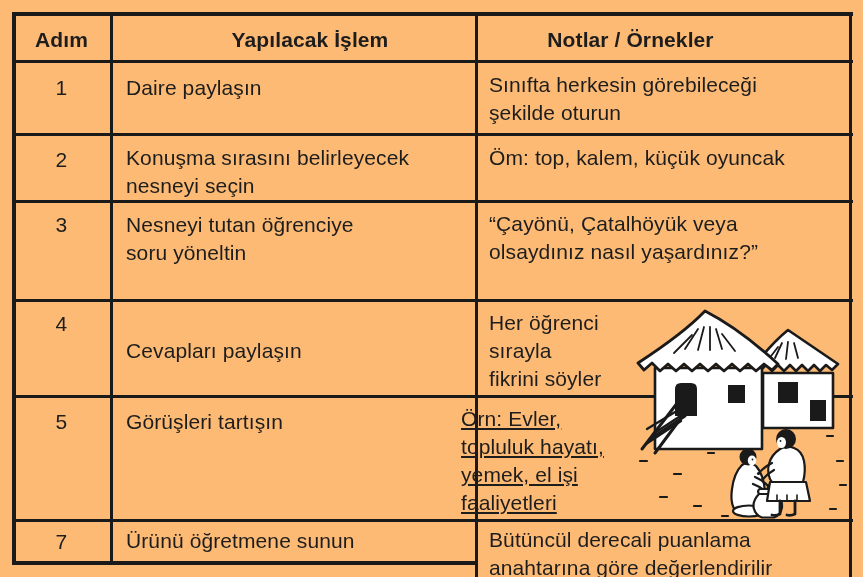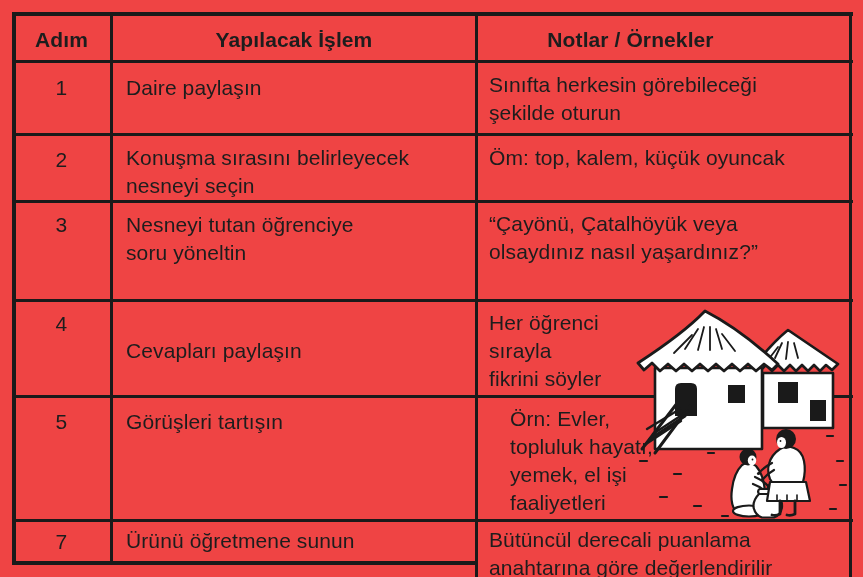--- a/index.html
+++ b/index.html
@@ -1,17 +1,17 @@
 <!DOCTYPE html>
 <html><head>
 <meta charset="utf-8">
 <style>
   html,body{margin:0;padding:0;background:#fff;}
   .page{
-    position:relative;width:863px;height:577px;background:#ef4444;
+    position:relative;width:863px;height:577px;background:#fdba74;
     overflow:hidden;
     font-family:"Liberation Sans","DejaVu Sans",sans-serif;
     color:#1d1d1d;
   }
   .hline,.vline{position:absolute;background:#1a1a1a;}
   .cell{position:absolute;font-size:21px;line-height:28px;letter-spacing:0.1px;}
   .hdr{font-weight:bold;text-align:center;}
   .stepnum{text-align:center;}
   .svgwrap{position:absolute;left:622px;top:303px;width:232px;height:217px;}
 </style>
@@ -27,21 +27,21 @@
   <div class="hline" style="left:13px;top:299px;width:840px;height:3px;"></div>
   <div class="hline" style="left:13px;top:395px;width:840px;height:3px;"></div>
   <div class="hline" style="left:13px;top:519px;width:840px;height:3px;"></div>
   <div class="hline" style="left:13px;top:561px;width:465px;height:4px;"></div>
   <div class="vline" style="left:12px;top:12px;width:4px;height:553px;"></div>
   <div class="vline" style="left:110px;top:12px;width:3px;height:551px;"></div>
   <div class="vline" style="left:475px;top:12px;width:3px;height:565px;"></div>
   <div class="vline" style="left:849px;top:12px;width:3px;height:565px;"></div>
 
   <div class="cell hdr" style="left:13px;top:26px;width:97px;">Adım</div>
-  <div class="cell hdr" style="left:113px;top:26px;width:362px;">Yapılacak İşlem</div>
+  <div class="cell hdr" style="left:113px;top:26px;width:362px;padding-left:16px;">Yapılacak İşlem</div>
   <div class="cell hdr" style="left:478px;top:26px;width:305px;">Notlar / Örnekler</div>
 
   <div class="cell stepnum" style="left:13px;top:74px;width:97px;">1</div>
   <div class="cell" style="left:126px;top:74px;width:340px;">
     <div>Daire paylaşın</div>
   </div>
   <div class="cell" style="left:489px;top:71px;width:355px;">
     <div>Sınıfta herkesin görebileceği</div>
     <div>şekilde oturun</div>
   </div>
@@ -72,21 +72,21 @@
   <div class="cell" style="left:489px;top:309px;width:160px;">
     <div>Her öğrenci</div>
     <div>sırayla</div>
     <div>fikrini söyler</div>
   </div>
 
   <div class="cell stepnum" style="left:13px;top:408px;width:97px;">5</div>
   <div class="cell" style="left:126px;top:408px;width:340px;">
     <div>Görüşleri tartışın</div>
   </div>
-  <div class="cell" style="left:510px;top:405px;width:160px;">
+  <div class="cell" style="left:461px;top:405px;width:160px;text-decoration:underline;">
     <div>Örn: Evler,</div>
     <div>topluluk hayatı,</div>
     <div>yemek, el işi</div>
     <div>faaliyetleri</div>
   </div>
 
   <div class="cell stepnum" style="left:13px;top:528px;width:97px;">7</div>
   <div class="cell" style="left:126px;top:527px;width:340px;">
     <div>Ürünü öğretmene sunun</div>
   </div>

